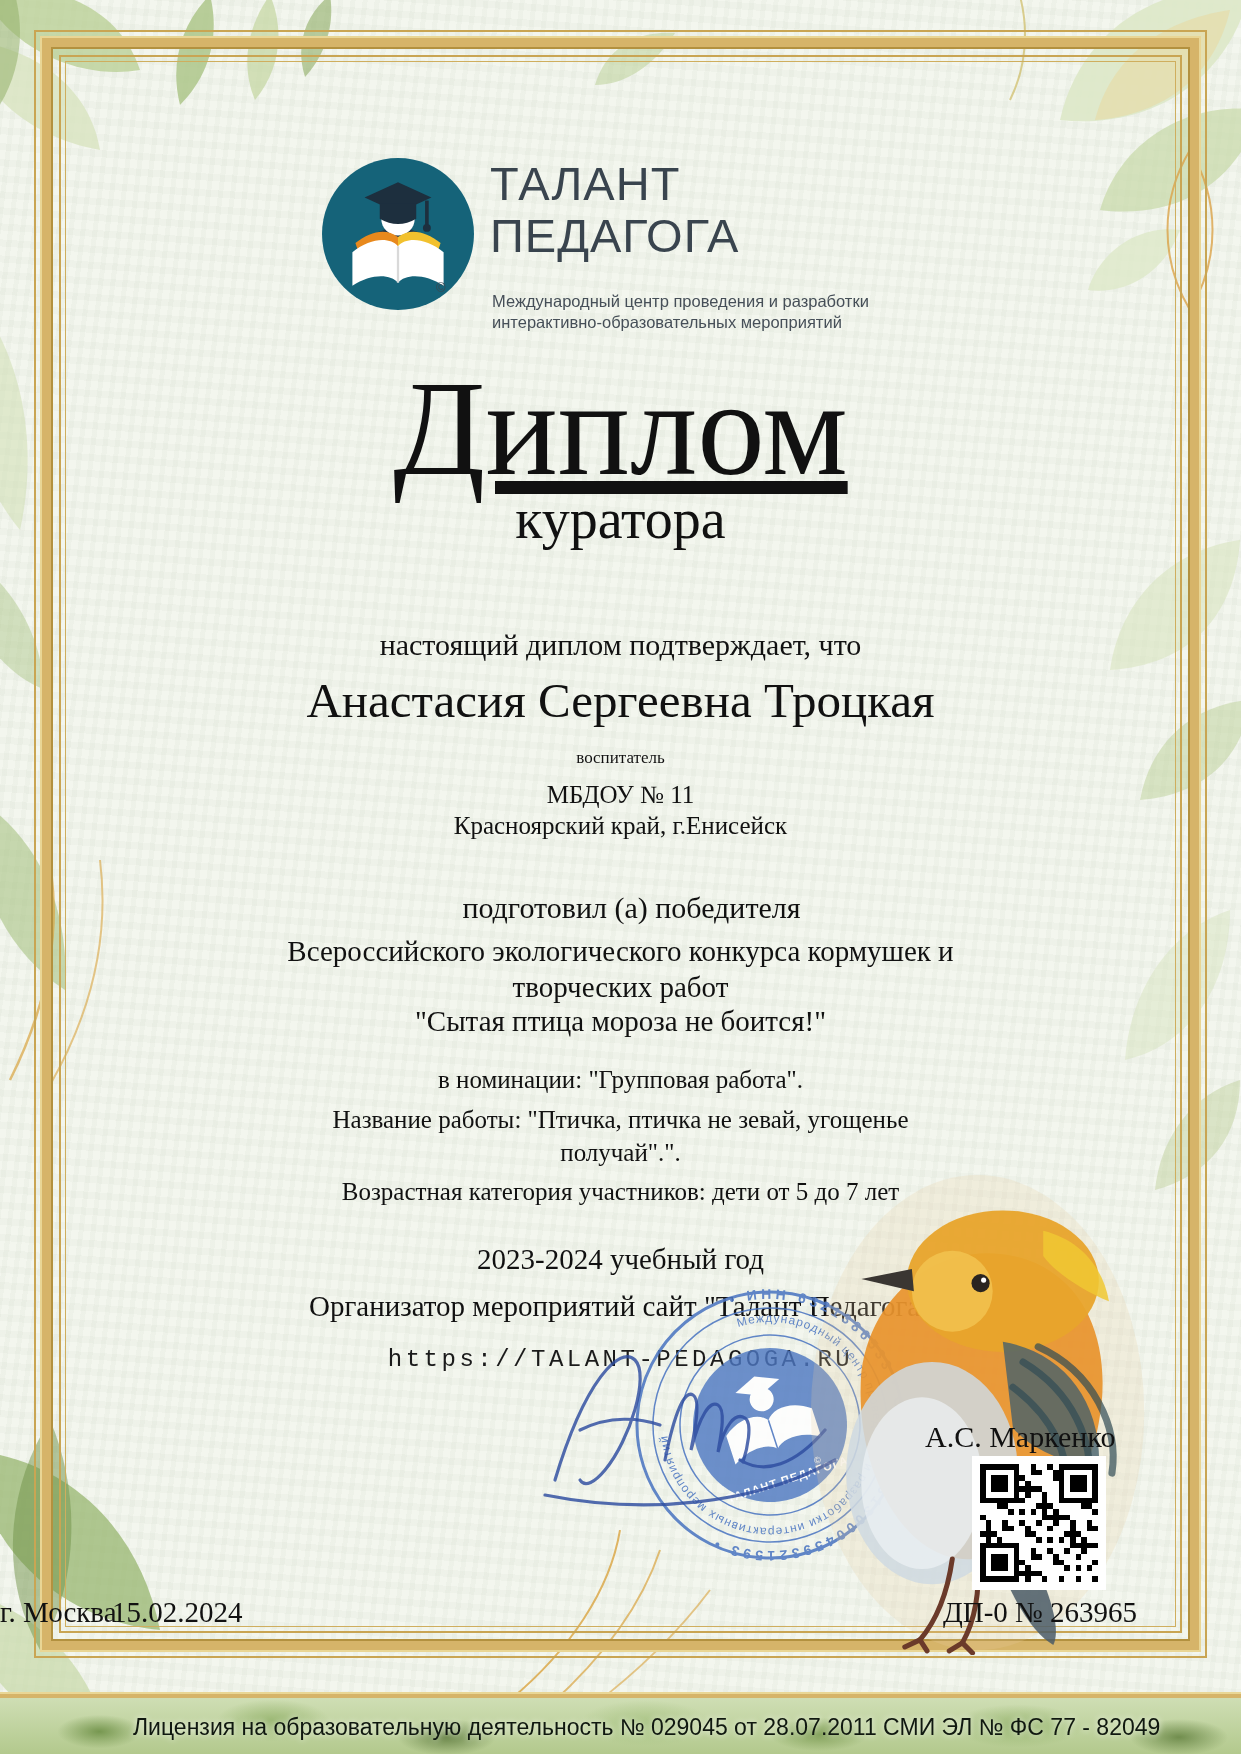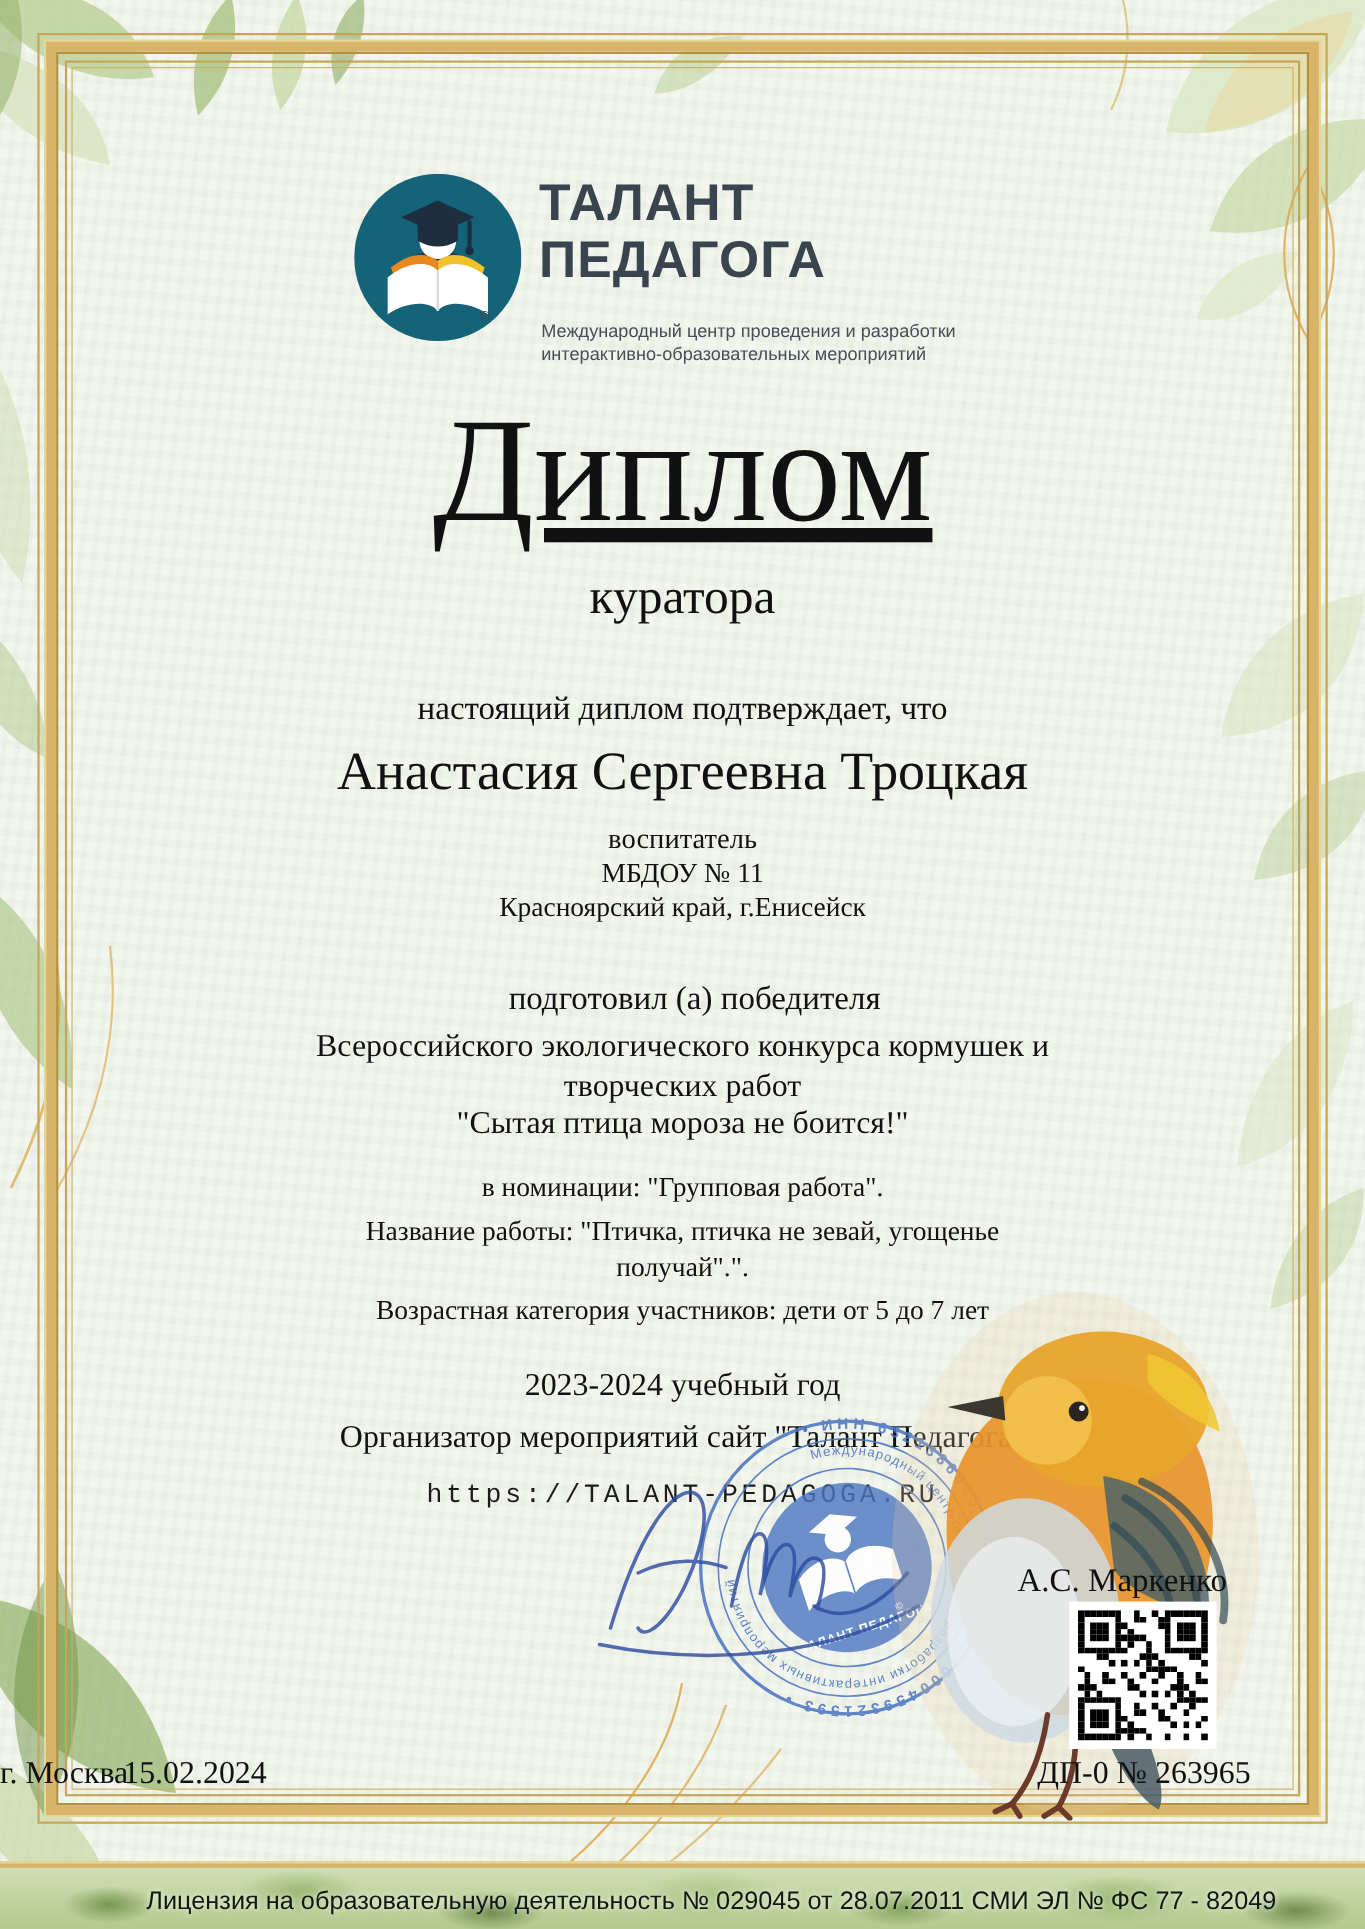--- a/index.html
+++ b/index.html
@@ -27,31 +27,31 @@
       radial-gradient(80px 30px at 22% 40%, rgba(151,181,111,.9), rgba(151,181,111,0) 70%),
       radial-gradient(70px 26px at 36% 70%, rgba(93,122,60,.85), rgba(93,122,60,0) 70%),
       radial-gradient(90px 32px at 52% 45%, rgba(168,195,131,.9), rgba(168,195,131,0) 72%),
       radial-gradient(70px 24px at 66% 65%, rgba(122,154,80,.9), rgba(122,154,80,0) 70%),
       radial-gradient(90px 30px at 82% 50%, rgba(151,181,111,.95), rgba(151,181,111,0) 72%),
       radial-gradient(70px 26px at 95% 70%, rgba(100,130,65,.85), rgba(100,130,65,0) 70%),
       linear-gradient(180deg,#cfdeb4,#b3c98d);}
   
   .t{position:absolute;left:0;right:0;text-align:center;z-index:2;}
   .brand-name{position:absolute;left:490px;top:158px;z-index:2;
-    font-family:"Liberation Sans", sans-serif;font-weight:bold;font-size:47px;line-height:1.1;
+    font-family:"Liberation Sans", sans-serif;font-weight:normal;font-size:47px;line-height:1.1;
     color:#39444e;letter-spacing:1px;}
   .brand-tag{position:absolute;left:492px;top:291px;z-index:2;
     font-family:"Liberation Sans", sans-serif;font-size:16.5px;line-height:1.28;color:#464f58;}
   .logo-copy{position:absolute;left:436px;top:280px;z-index:2;font-size:13px;
     font-family:"Liberation Sans", sans-serif;color:#3a4650;}
   .title{top:348px;font-size:135px;line-height:1.2;text-decoration:underline;}
-  .subtitle{top:516px;font-size:45px;}
+  .subtitle{top:487px;font-size:56px;}
   .confirm{top:628px;font-size:30px;}
   .name{top:672px;font-size:49px;}
-  .pos{top:748px;font-size:26px;}
+  .pos{top:748px;font-size:17px;}
   .org{top:781px;font-size:25px;}
   .loc{top:812px;font-size:25px;}
   .achv{top:891px;font-size:30px;padding-left:22px;}
   .contest{top:933px;left:calc(50% - 370px);right:auto;width:740px;font-size:29px;line-height:1.25;}
   .motto{top:1005px;font-size:29px;}
   .nomin{top:1066px;font-size:25px;}
   .work{top:1104px;left:calc(50% - 300px);right:auto;width:600px;font-size:25px;line-height:1.3;}
   .age{top:1178px;font-size:25px;}
   .year{top:1243px;font-size:29px;}
   .organ{top:1290px;font-size:29px;}

